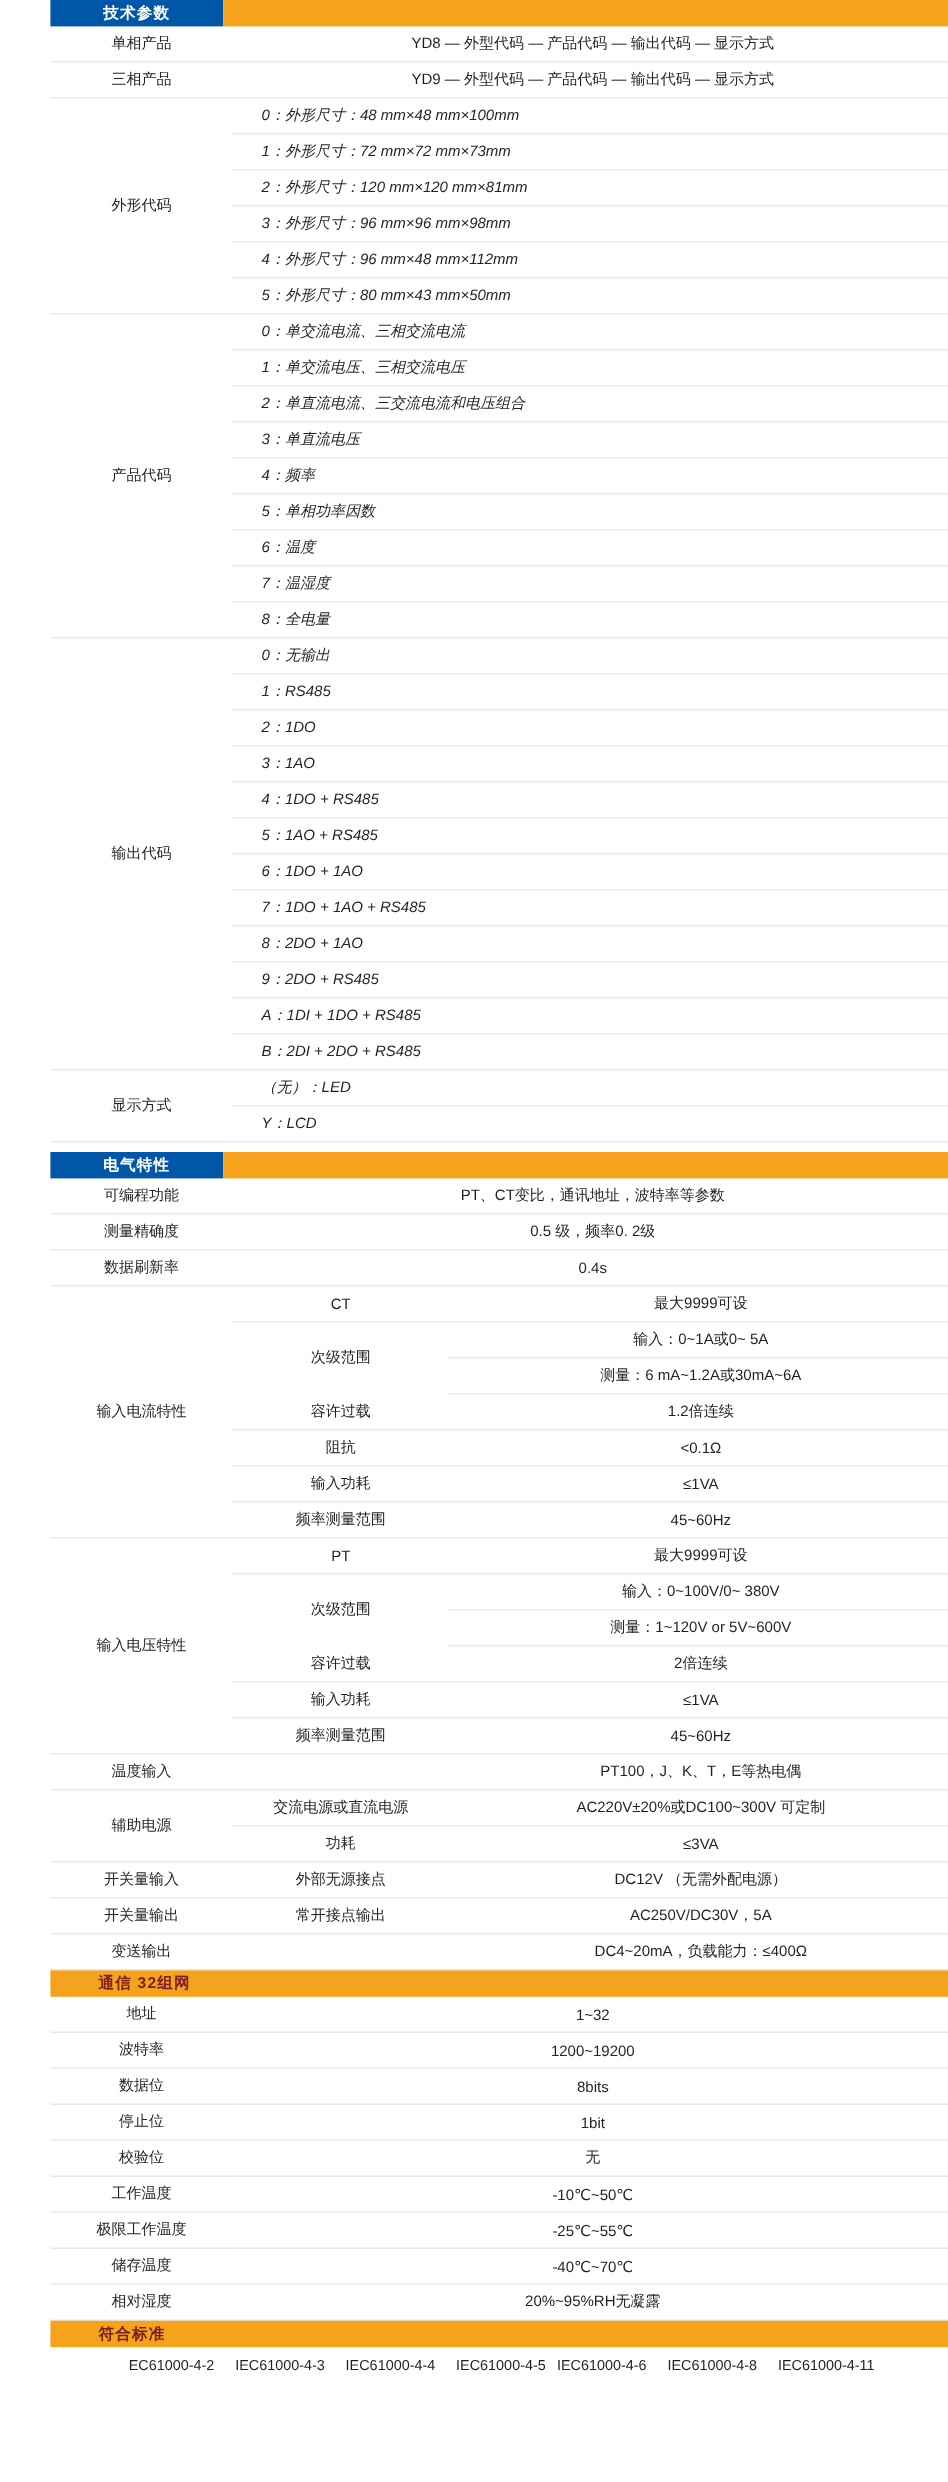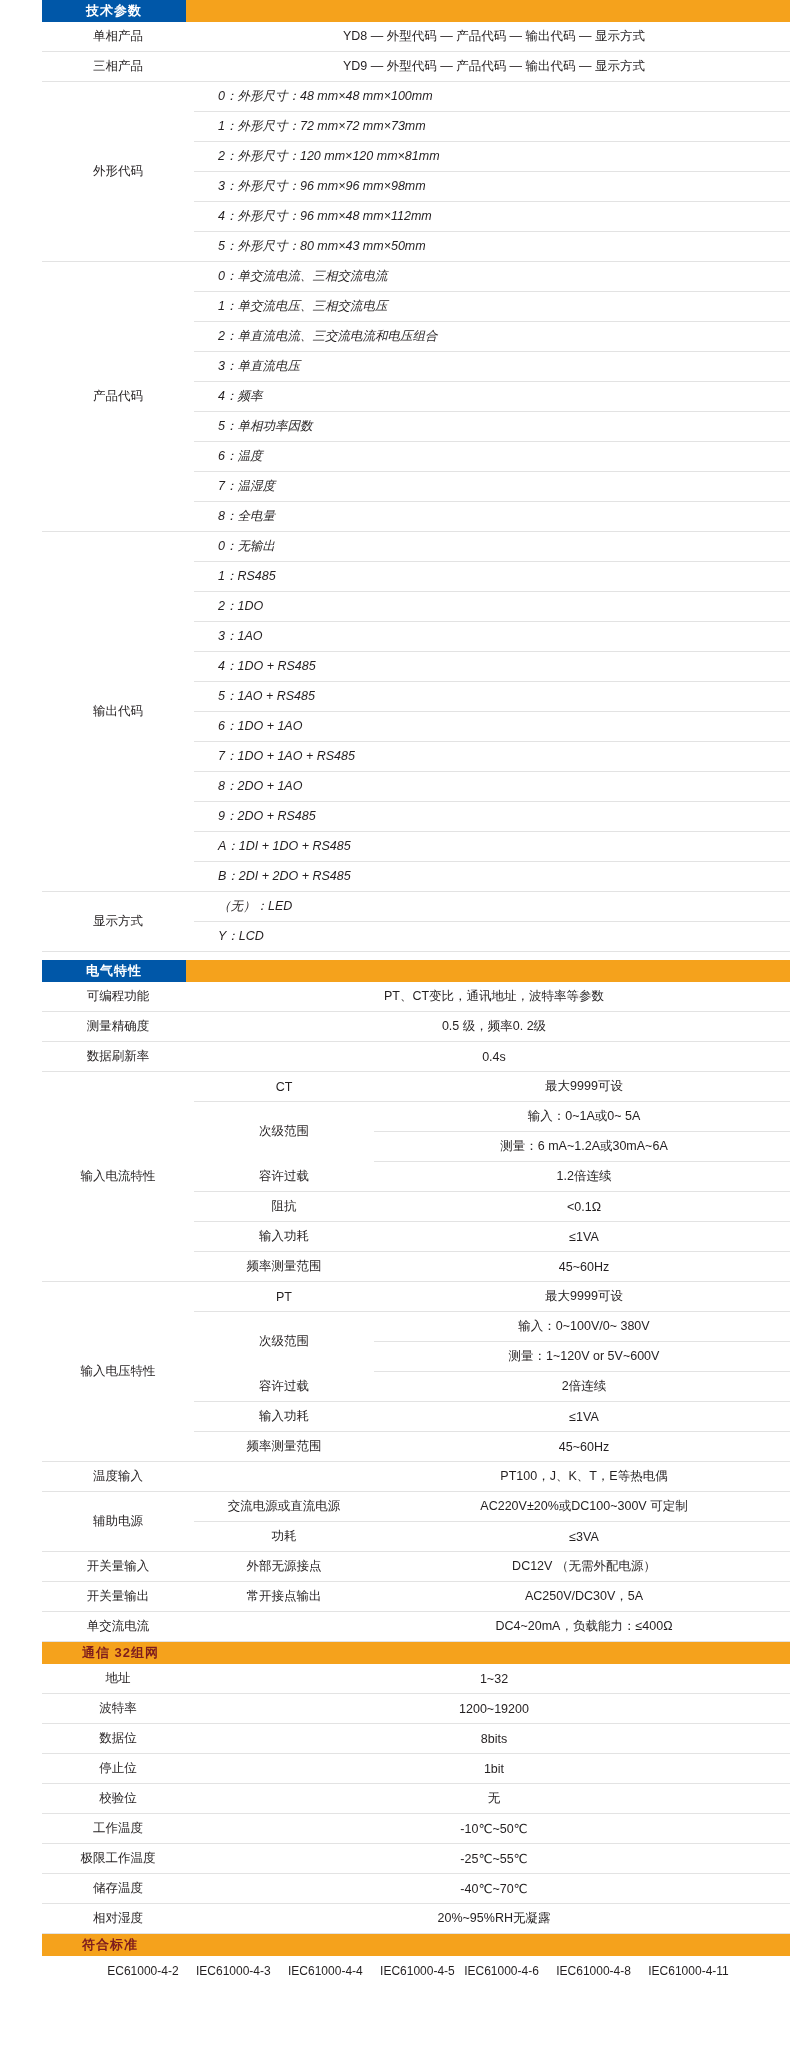--- a/index.html
+++ b/index.html
@@ -255,21 +255,21 @@
     <td class="val">DC12V （无需外配电源）</td>
   </tr>
 
   <tr>
     <td class="lbl">开关量输出</td>
     <td class="mid">常开接点输出</td>
     <td class="val">AC250V/DC30V，5A</td>
   </tr>
 
   <tr>
-    <td class="lbl">单交流电流</td>
+    <td class="lbl">变送输出</td>
     <td class="mid"></td>
     <td class="val">DC4~20mA，负载能力：≤400Ω</td>
   </tr>
 </tbody>
     </table>
 
 <table>
   <colgroup>
         <col style="width:152px">
         <col>

